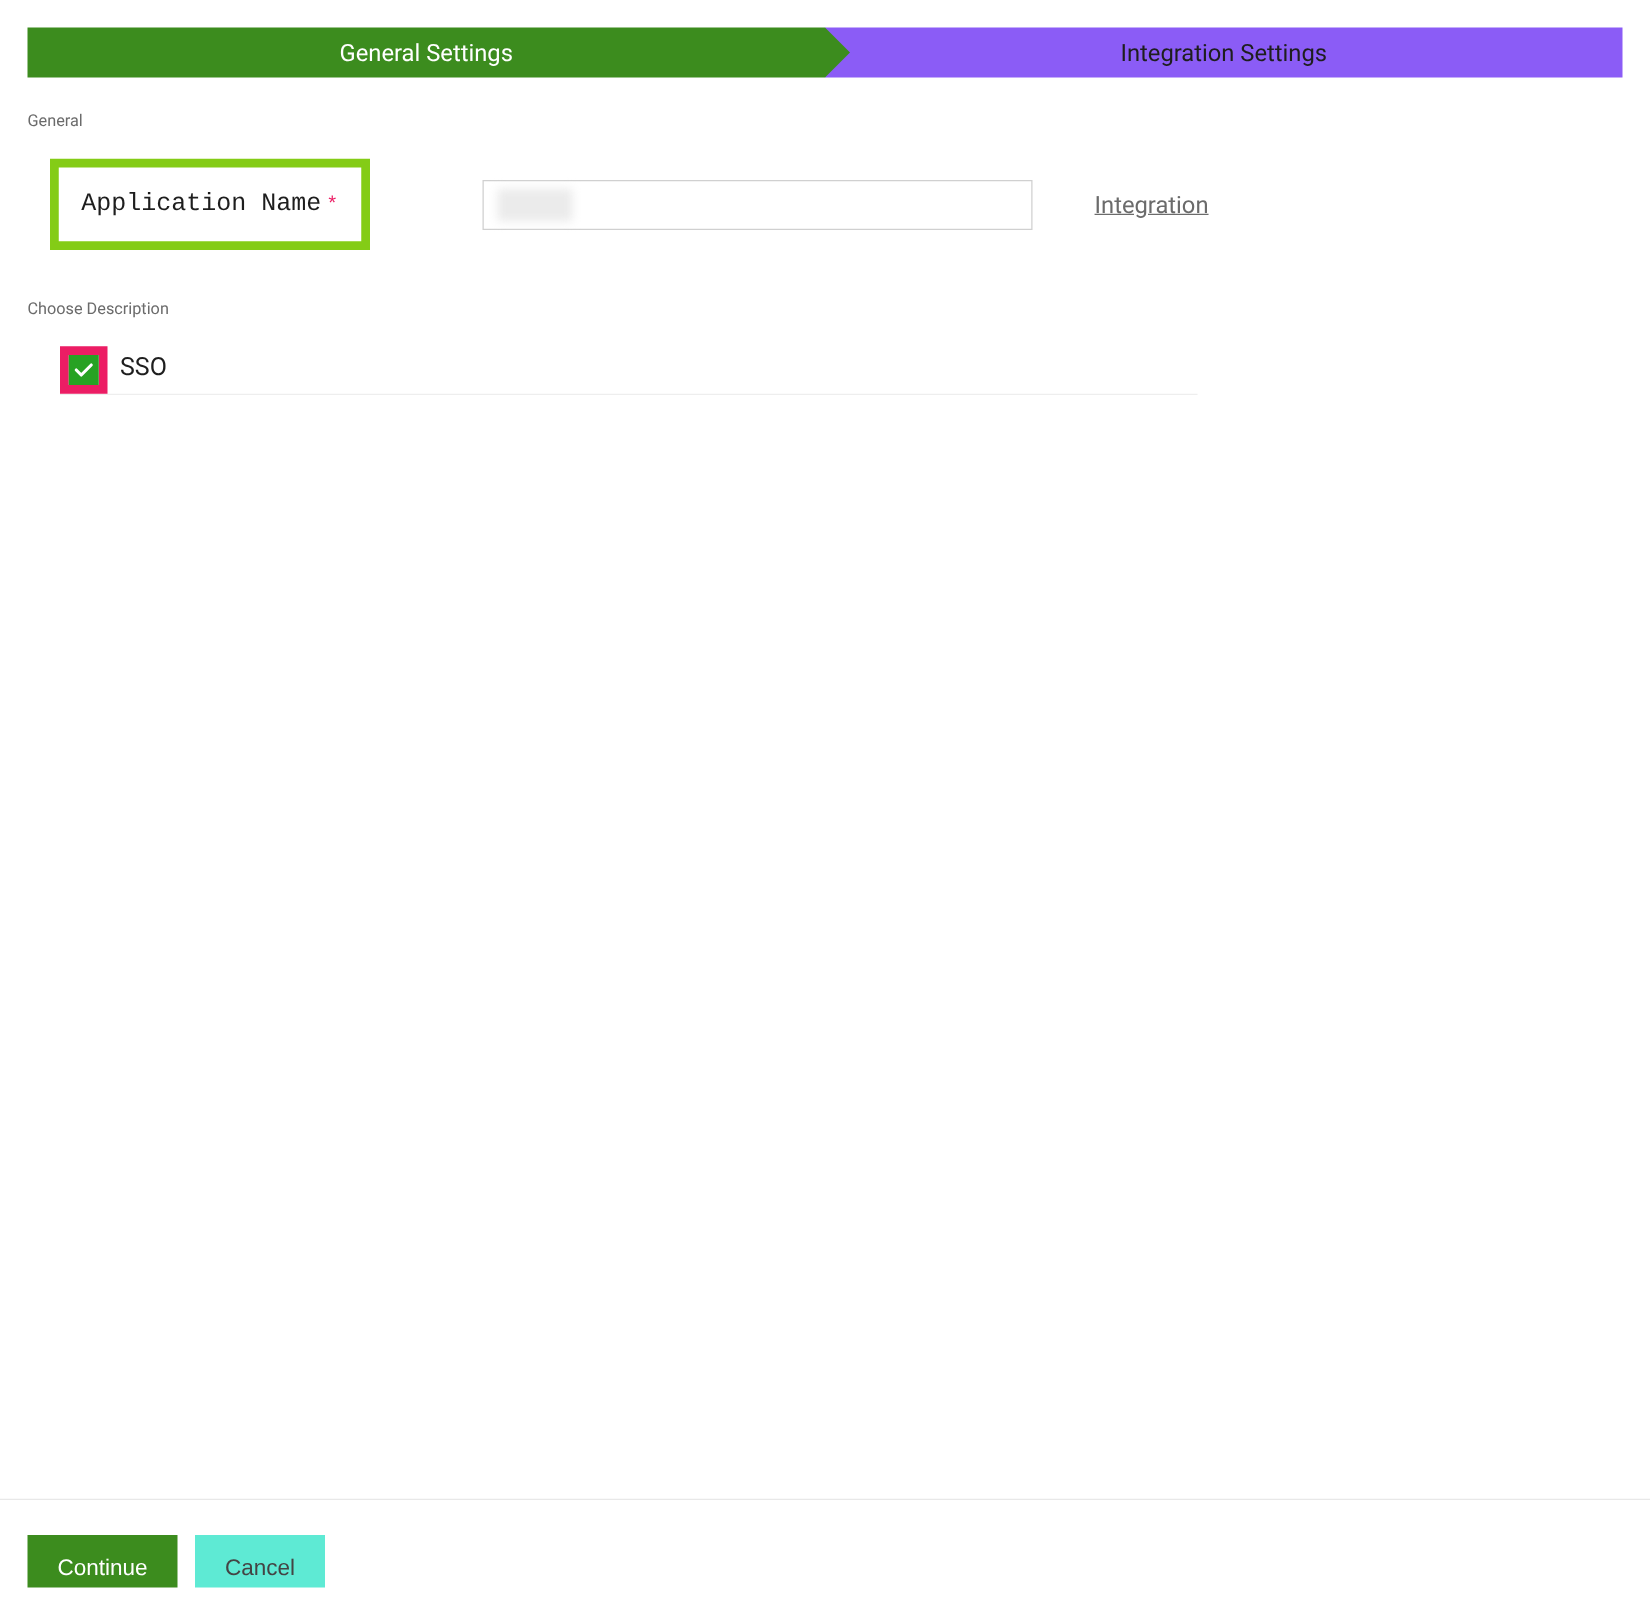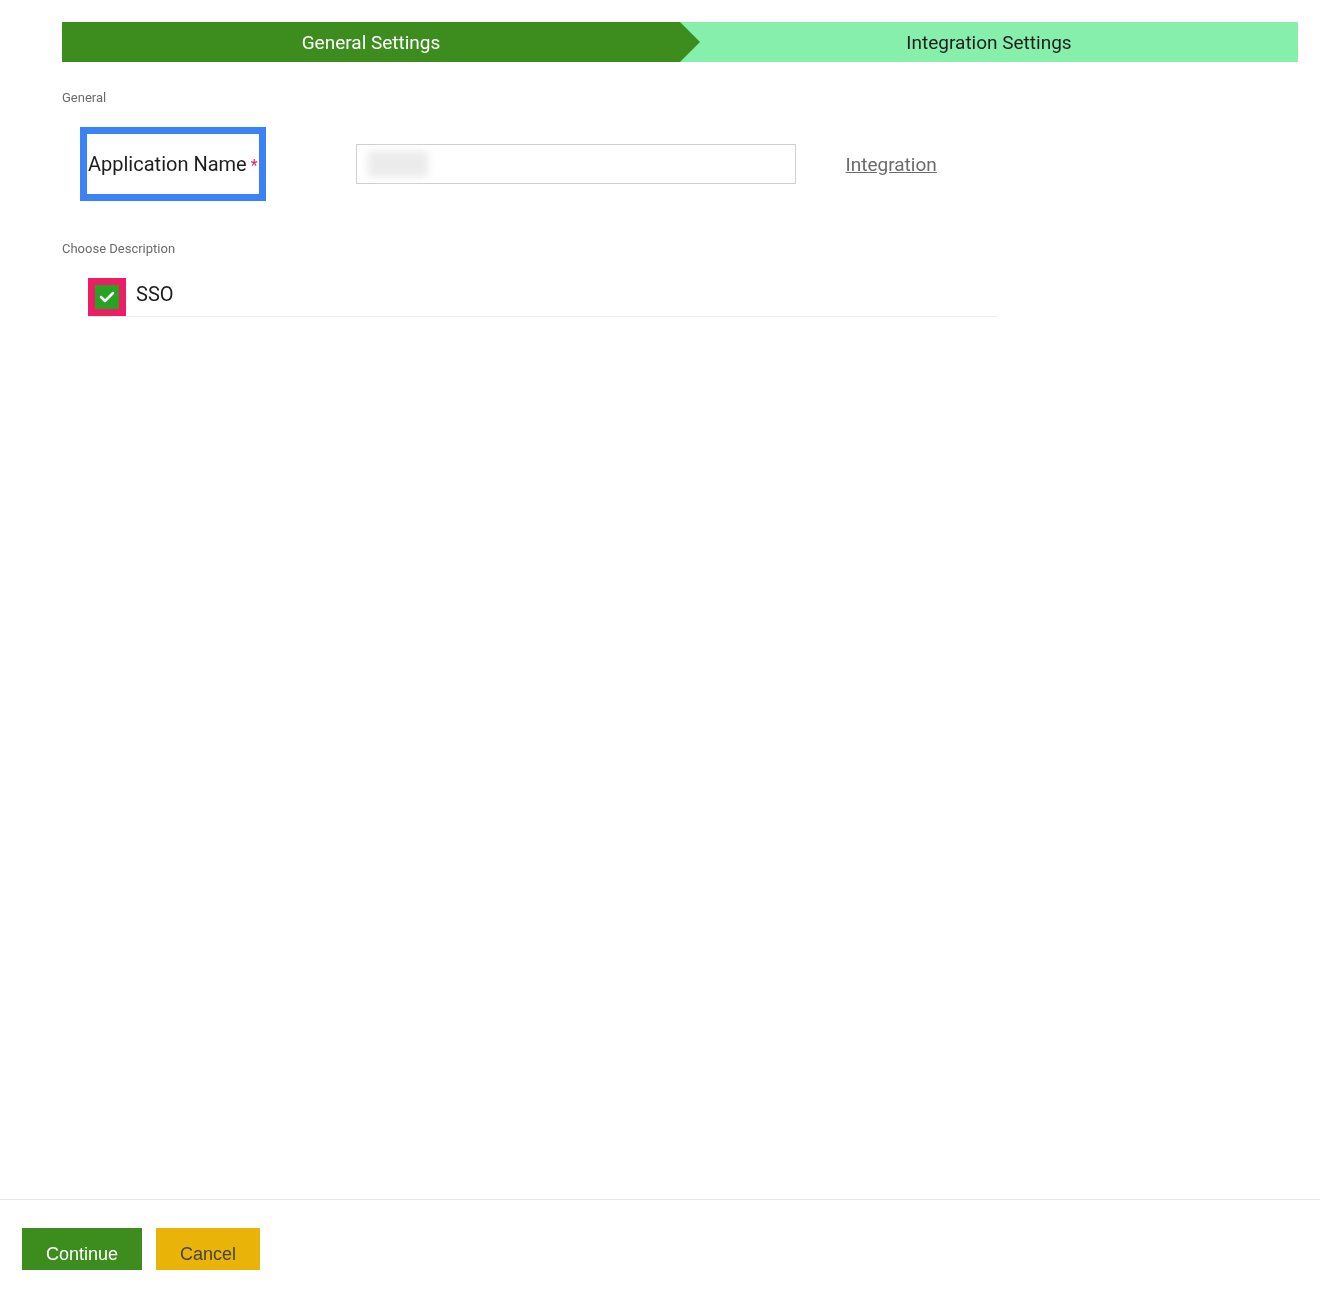--- a/index.html
+++ b/index.html
@@ -9,21 +9,20 @@
     }
     body {
       font-family: -apple-system, BlinkMacSystemFont, "Segoe UI", Roboto, Arial, sans-serif;
       background: #fff;
       width: 1320px;
       height: 1298px;
       position: relative;
     }
     .content {
       padding: 22px 22px 0 22px;
-      margin-left: 40px;
     }
     .tabs {
       display: flex;
       height: 40px;
       margin-bottom: 28px;
     }
     .tab {
       flex: 1;
       display: flex;
       align-items: center;
@@ -42,40 +41,41 @@
       right: -20px;
       top: 0;
       width: 0;
       height: 0;
       border-top: 20px solid transparent;
       border-bottom: 20px solid transparent;
       border-left: 20px solid #3c8c1e;
       z-index: 2;
     }
     .tab-inactive {
-      background: #86efac;
+      background: #8b5cf6;
       color: #1e1e1e;
     }
     .section-title {
       font-size: 13px;
       color: #6b6b6b;
       margin-bottom: 22px;
       font-weight: 400;
     }
     .form-row {
       display: flex;
       align-items: center;
       margin-bottom: 40px;
       gap: 30px;
     }
     .label-box {
-      border: 7px solid #3b82f6;
-      padding: 18px 1px;
+      border: 7px solid #84cc16;
+      padding: 18px 18px;
       margin-left: 18px;
       display: inline-block;
+      font-family: Liberation Mono, monospace;
     }
     .label-text {
       font-size: 20px;
       color: #1e1e1e;
     }
     .required {
       color: #ec1d64;
       margin-left: 4px;
     }
     .input-wrap {
@@ -168,21 +168,21 @@
       padding: 16px 24px;
       font-size: 18px;
       border: none;
       cursor: pointer;
     }
     .btn-primary {
       background: #3c8c1e;
       color: #fff;
     }
     .btn-secondary {
-      background: #eab308;
+      background: #5eead4;
       color: #444;
     }
   </style>
 </head>
 <body>
 
 <div class="content">
   <div class="tabs">
     <div class="tab tab-active">
       <span>General Settings</span>

